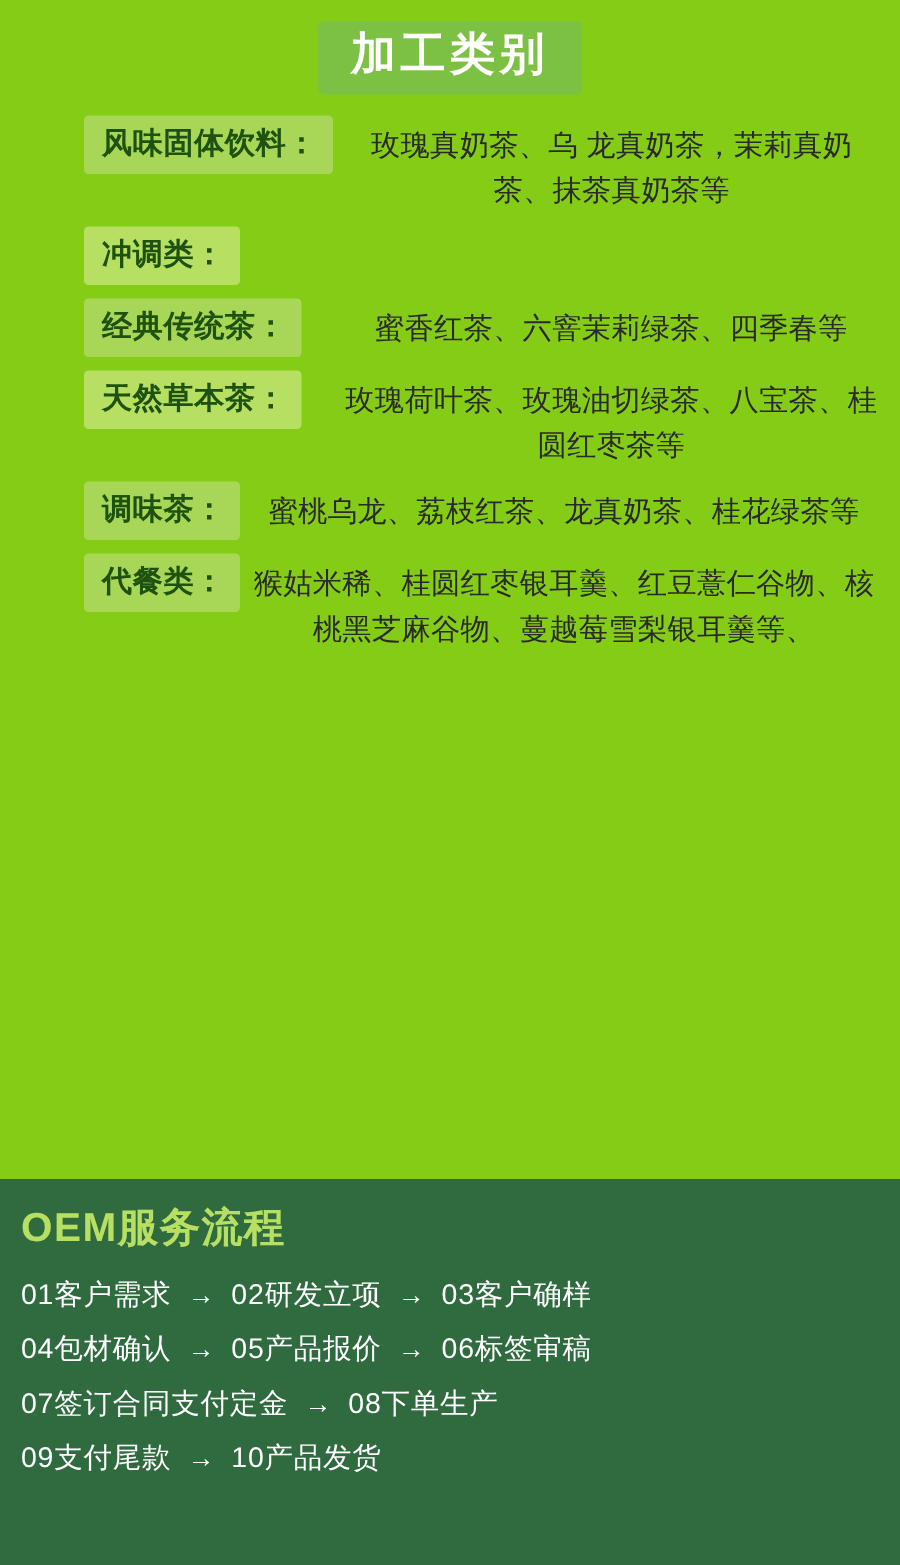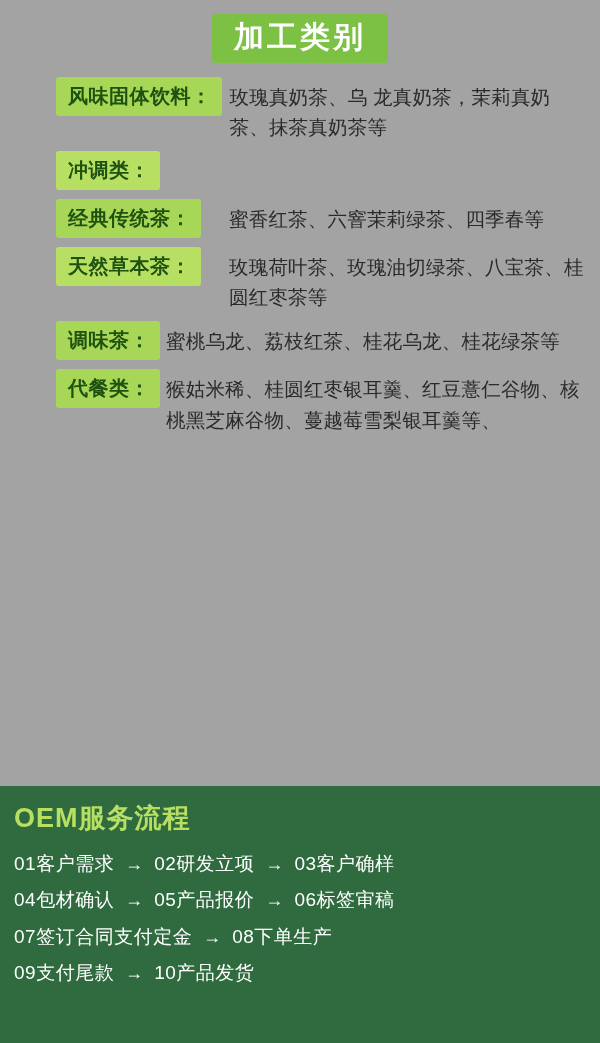--- a/index.html
+++ b/index.html
@@ -18,21 +18,21 @@
     width: 600px;
     height: 1043px;
     background: #fdfdfb;
     box-sizing: border-box;
   }
 
   
   .top-section {
     position: relative;
     padding: 14px 12px 10px 12px;
-    background: #a3a3a3;
+    background: #84cc16;
     height: 786px;
     box-sizing: border-box;
   }
 
   .title-wrap {
     display: flex;
     justify-content: center;
     align-items: center;
     margin-bottom: 14px;
   }
@@ -69,20 +69,21 @@
   .cat-label.lime {
     background: #b7e063;
   }
   .cat-items {
     flex: 1 1 auto;
     font-size: 19.5px;
     color: #2a2a2a;
     line-height: 1.55;
     padding: 5px 2px 0 8px;
     letter-spacing: 0.2px;
+    text-align: center;
   }
 
   
   .indent-1 .cat-items { padding-left: 28px; }
   .indent-2 .cat-items { padding-left: 6px; }
 
   
   .bottom-section {
     position: absolute;
     left: 0;
@@ -142,21 +143,21 @@
       <div class="cat-items">蜜香红茶、六窨茉莉绿茶、四季春等</div>
     </div>
 
     <div class="cat-row indent-1">
       <div class="cat-label lime">天然草本茶：</div>
       <div class="cat-items">玫瑰荷叶茶、玫瑰油切绿茶、八宝茶、桂圆红枣茶等</div>
     </div>
 
     <div class="cat-row indent-2">
       <div class="cat-label">调味茶：</div>
-      <div class="cat-items">蜜桃乌龙、荔枝红茶、桂花乌龙、桂花绿茶等</div>
+      <div class="cat-items">蜜桃乌龙、荔枝红茶、龙真奶茶、桂花绿茶等</div>
     </div>
 
 
     <div class="cat-row indent-2">
       <div class="cat-label">代餐类：</div>
       <div class="cat-items">猴姑米稀、桂圆红枣银耳羹、红豆薏仁谷物、核桃黑芝麻谷物、蔓越莓雪梨银耳羹等、</div>
     </div>
 
   </div>
 

